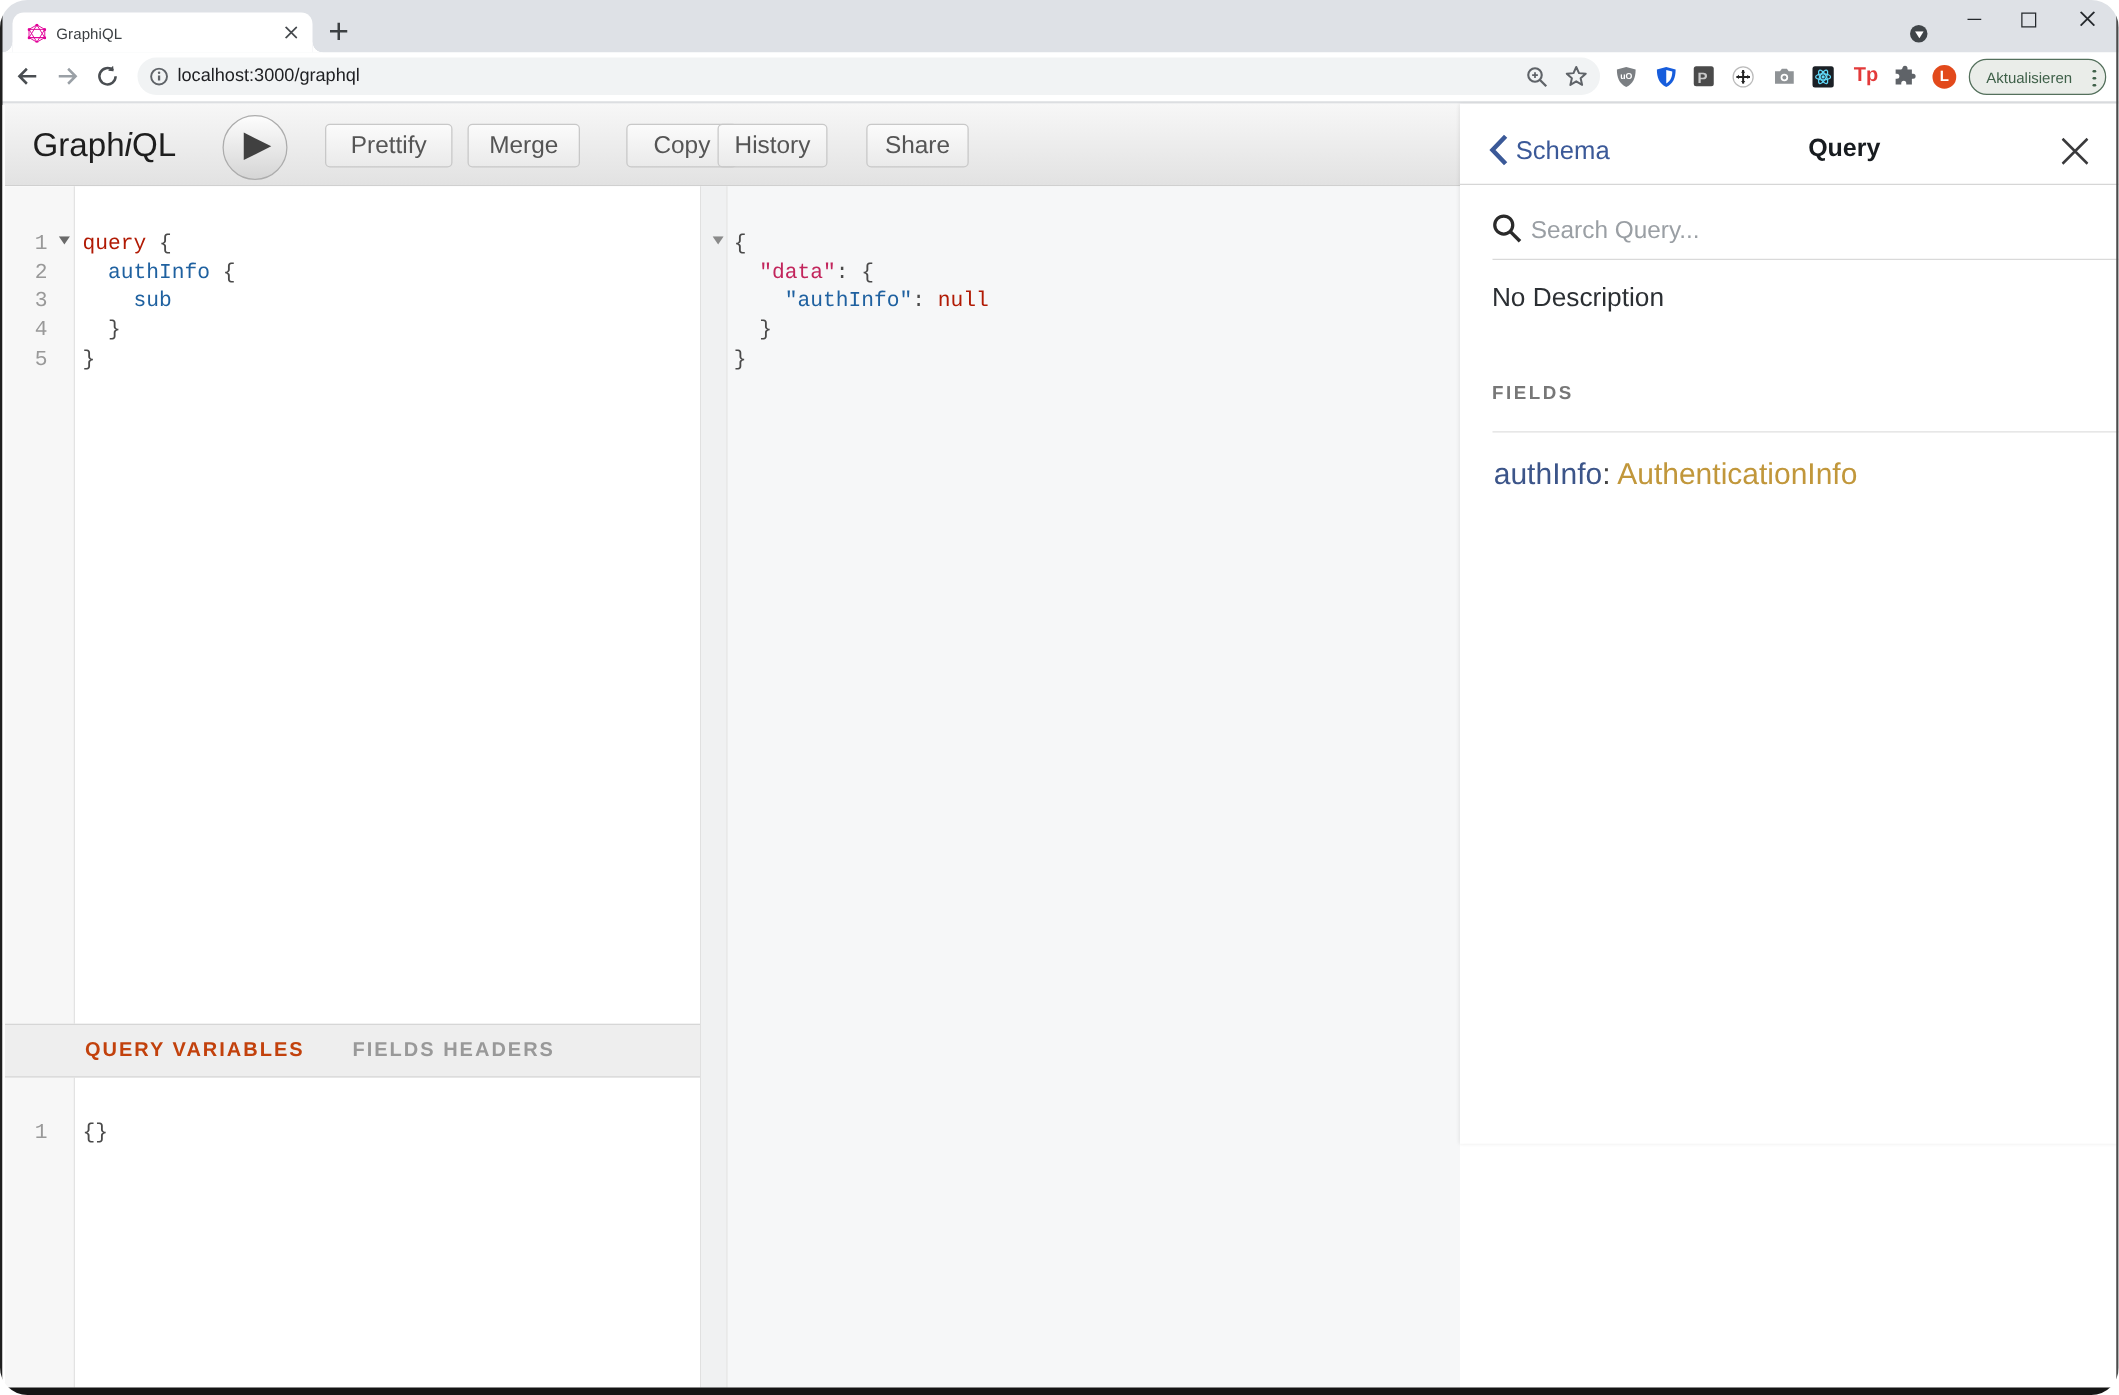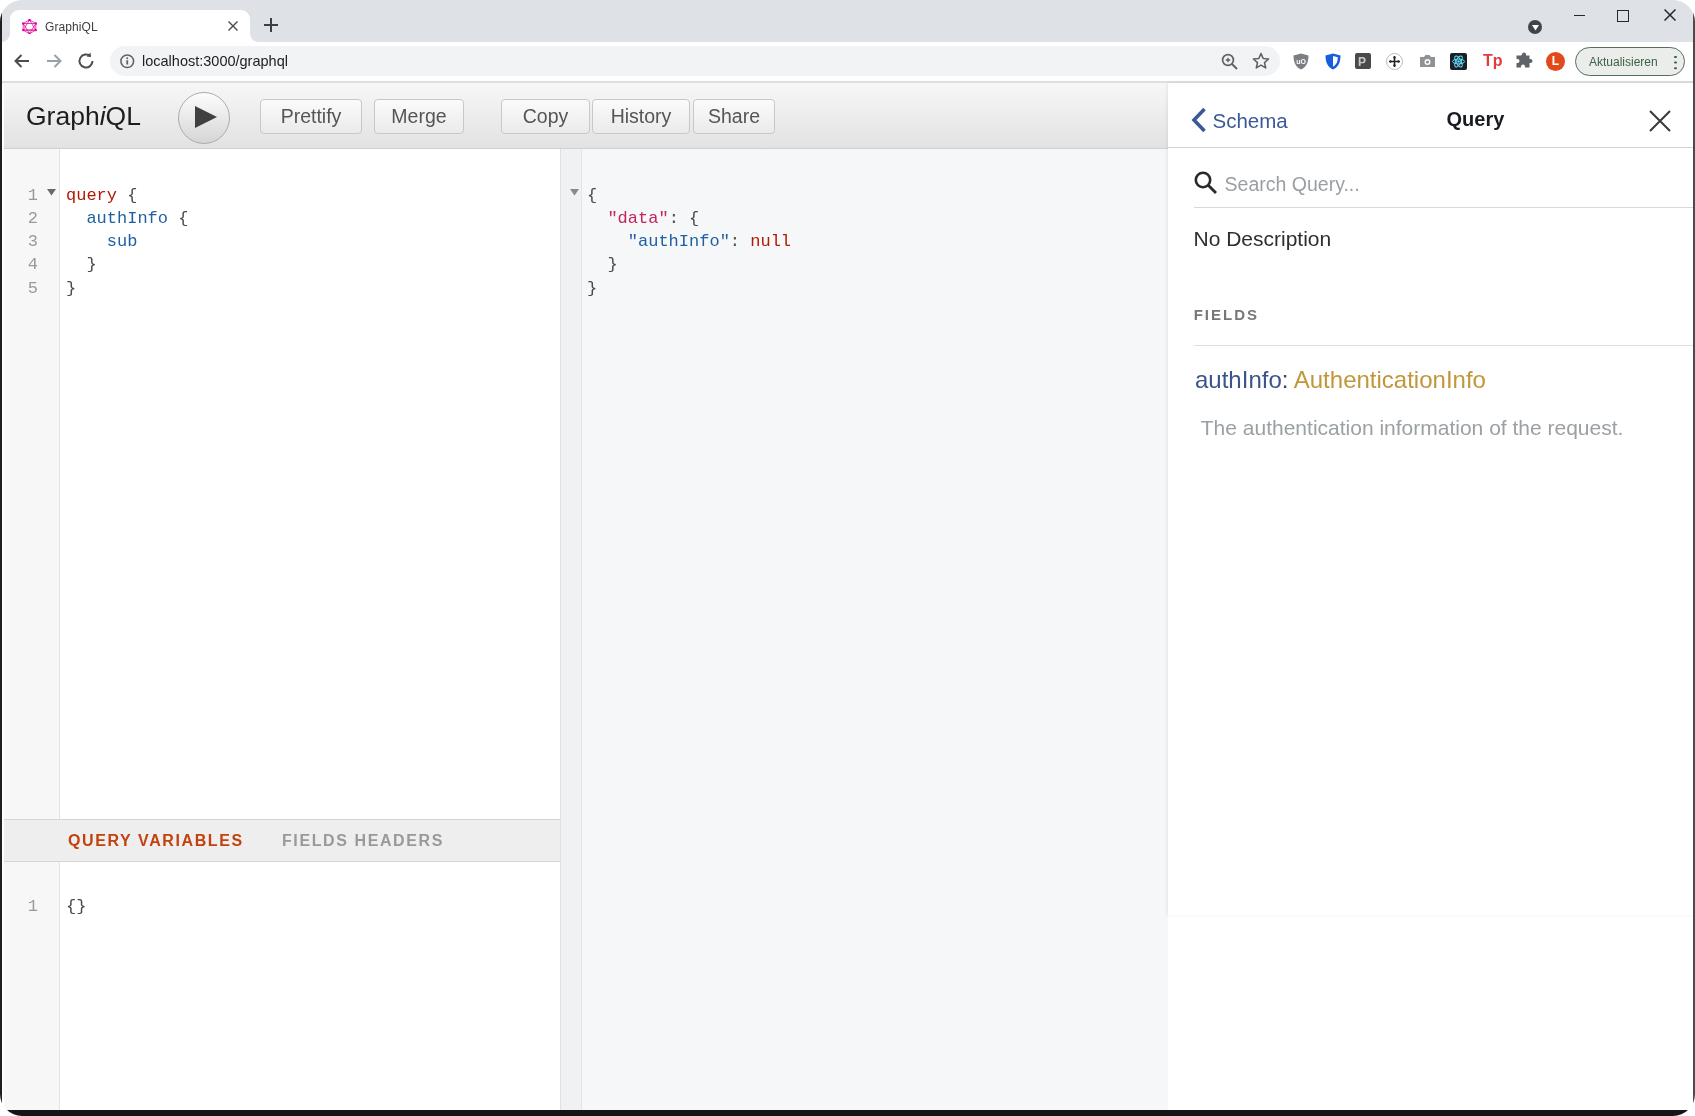--- a/index.html
+++ b/index.html
@@ -150,21 +150,21 @@
 
   <div class="abs" id="gql">
     <div id="topbar">
       <div id="logo">Graph<i>i</i>QL</div>
       <div id="execbtn">
           <div id="exectri"></div>
         </div>
       <div class="tbtn" style="left:258px;width:102px;">Prettify</div>
       <div class="tbtn" style="left:372px;width:90px;">Merge</div>
       <div class="tbtn" style="left:499px;width:89px;">Copy</div>
-      <div class="tbtn" style="left:590px;width:98px;">History</div>
+      <div class="tbtn" style="left:572px;width:88px;">History</div>
       <div class="tbtn" style="left:691px;width:82px;">Share</div>
     </div>
     <div id="qeditor">
       <div id="qgutter"></div>
       <div class="abs" style="left:0;top:713px;width:57px;height:248px;background:#f7f7f7;border-right:1px solid #e3e3e3;"></div>
       <svg class="abs" style="left:45px;top:40px;" width="9" height="7" viewBox="0 0 9 7">
           <path d="M0 0 L9 0 L4.5 6.5 Z" fill="#6a6a6a"></path>
         </svg>
       <div class="lnum" style="top:34.5px;left:0;">1</div>
       <div class="lnum" style="top:57.75px;left:0;">2</div>
@@ -207,21 +207,20 @@
       <svg class="abs" style="left:25px;top:87px;" width="26" height="26" viewBox="0 0 26 26">
           <circle cx="10" cy="10" r="7.2" stroke="#2a2a2a" stroke-width="2.6" fill="none"></circle>
           <path d="M15.5 15.5 L23 23" stroke="#2a2a2a" stroke-width="2.8"></path>
         </svg>
       <div class="abs" style="left:56.6px;top:89.5px;font-size:19.5px;color:#9a9fa4;">Search Query...</div>
       <div class="abs" style="left:26px;top:124px;width:501px;height:1px;background:#d9d9d9;"></div>
       <div class="abs" style="left:25.5px;top:144px;font-size:21px;color:#2b2f33;">No Description</div>
       <div class="abs" style="left:25.7px;top:223.3px;font-size:15px;font-weight:bold;letter-spacing:2px;color:#777;">FIELDS</div>
       <div class="abs" style="left:26px;top:262px;width:501px;height:1px;background:#e0e0e0;"></div>
       <div class="abs" style="left:27px;top:283.3px;font-size:24px;"><span style="color:#3C5589;">authInfo</span><span style="color:#444;">: </span><span style="color:#C1973B;">AuthenticationInfo</span></div>
-      <div class="abs" style="left:32.8px;top:333px;font-size:21px;color:#9aa0a3;">The authentication information of the request.</div>
     </div>
   </div>
 
   <div class="abs" style="left:0;top:0;width:2px;height:1116px;background:#1f1f1f;"></div>
   <div class="abs" style="left:2px;top:84px;width:1.5px;height:1026px;background:#fff;"></div>
   <div class="abs" style="left:1693px;top:0;width:2px;height:1116px;background:#4b4b4b;"></div>
   <div class="abs" style="left:0;top:1110px;width:1695px;height:6px;background:#151515;"></div>
 </div>
 
 </body></html>

